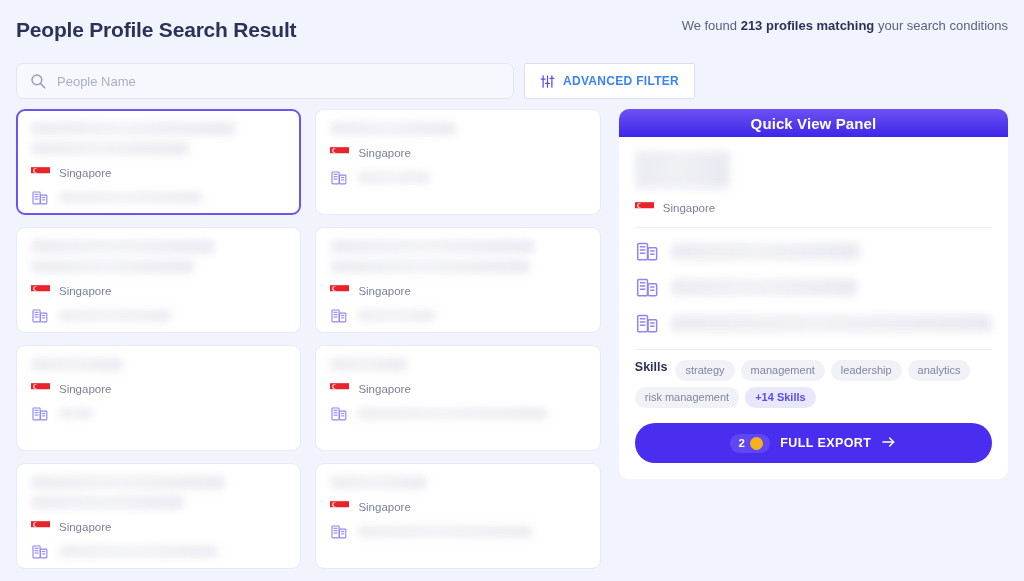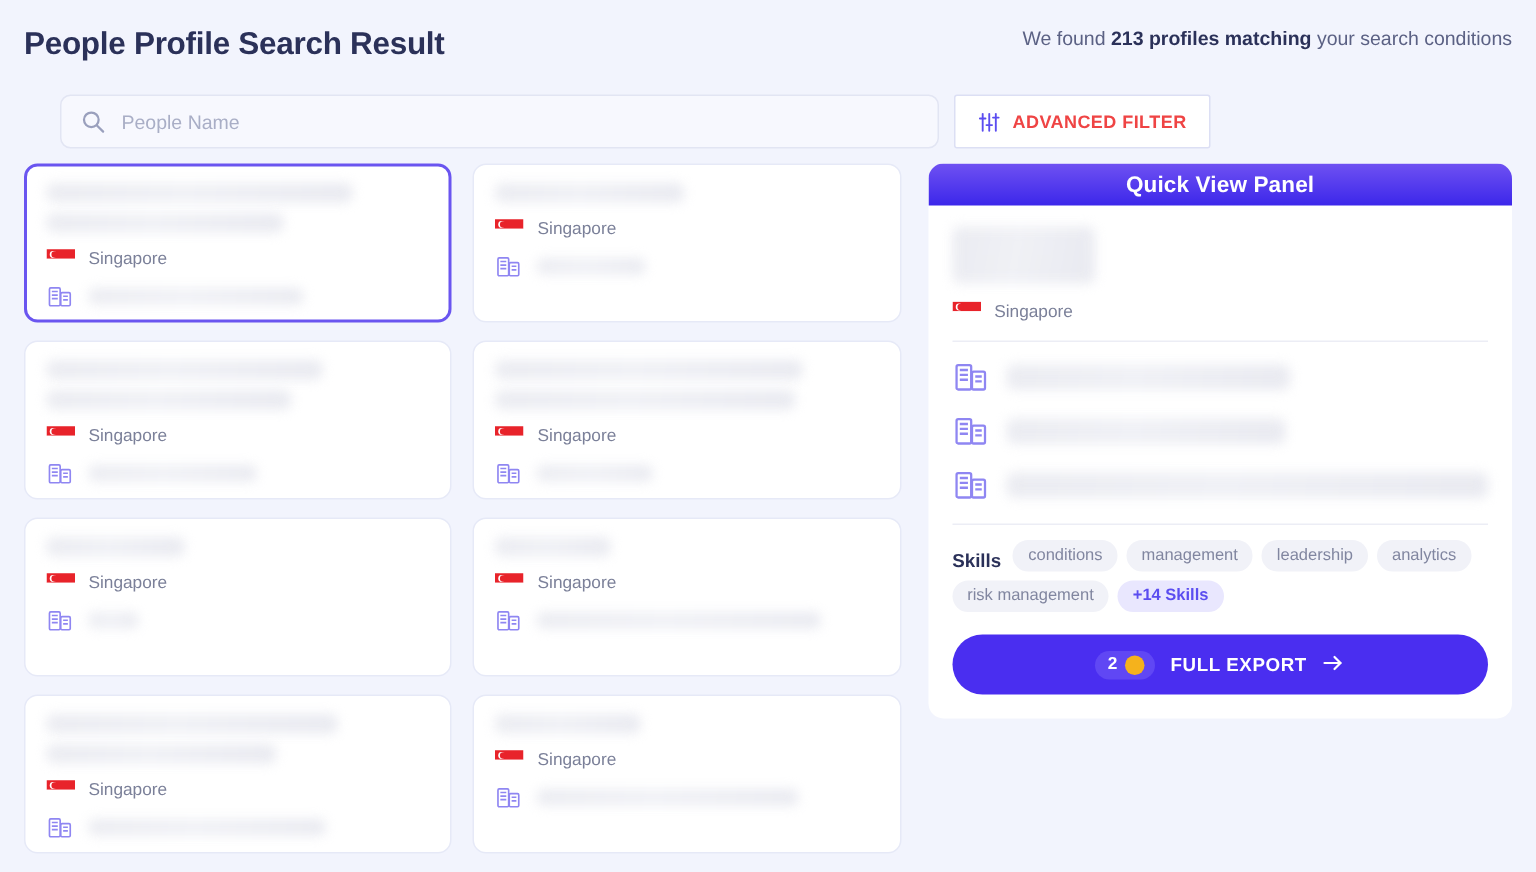--- a/index.html
+++ b/index.html
@@ -21,36 +21,36 @@
     letter-spacing: -0.2px;
   }
   .result-count {
     font-size: 13px; color: #5b6184; padding-bottom: 3px; white-space: nowrap;
   }
   .result-count b { color: #2b3159; font-weight: bold; }
 
   
   .toolbar { display: flex; gap: 10px; align-items: center; margin-top: 5px; }
   .search-box {
-    position: relative; width: 586px; height: 36px;
+    position: relative; width: 498px; height: 36px;
     background: #f7f8fe; border: 1px solid #e2e5f3; border-radius: 7px;
-    display: flex; align-items: center; padding: 0 12px; margin-left: 24px;
+    display: flex; align-items: center; padding: 0 12px;
   }
   .search-box .sicon { width: 18px; height: 18px; flex: 0 0 18px; margin-right: 10px; }
   .search-input {
     border: 0; outline: 0; background: transparent; width: 100%;
     font-family: "Liberation Sans", sans-serif; font-size: 13px; color: #8a90ad;
   }
   .search-input::placeholder { color: #a9aec6; }
 
   .tbtn {
     height: 36px; display: inline-flex; align-items: center; gap: 8px;
     padding: 0 15px; background: #fff; border: 1px solid #dcdff4;
     border-radius: 2px; cursor: pointer;
-    color: #ef4444; font-size: 12px; font-weight: bold; letter-spacing: .3px;
+    color: #3b82f6; font-size: 12px; font-weight: bold; letter-spacing: .3px;
   }
   .tbtn svg { display: block; }
 
   
   .body-split { display: flex; gap: 18px; margin-top: 10px; }
   .cards-col { width: 586px; }
   .cards-grid {
     display: grid; grid-template-columns: repeat(2, 1fr);
     gap: 12px 14px;
   }
@@ -93,21 +93,21 @@
 
   .qv-co { display: flex; align-items: center; gap: 10px; margin-bottom: 10px; }
   .qv-co .ci { width: 26px; height: 26px; flex: 0 0 26px; border-radius: 7px; }
   .qv-co .cb { height: 17px; border-radius: 5px; }
 
   .related-link {
     display: inline-block; font-size: 12px; font-weight: bold;
     color: #5b4df0; letter-spacing: .1px; margin-top: 4px; cursor: pointer;
   }
 
-  .skills-wrap { display: flex; flex-wrap: wrap; align-items: flex-end; gap: 6px; }
+  .skills-wrap { display: flex; flex-wrap: wrap; align-items: flex-start; gap: 6px; }
   .skills-label { font-size: 12.5px; font-weight: bold; color: #2b3159; margin-right: 2px; }
   .chip {
     font-size: 11px; color: #8186a0; background: #f1f2f8;
     border-radius: 11px; padding: 4px 10px 5px; cursor: pointer; white-space: nowrap;
   }
   .chip.more { color: #5b4df0; background: #e9e7fe; font-weight: bold; }
 
   .full-btn {
     margin-top: 15px; width: 100%; height: 40px; border: 0; cursor: pointer;
     background: #4a2ef0; border-radius: 22px; color: #fff;
@@ -417,21 +417,21 @@
                 </svg></span>
               <span class="blur cb" style="width:96%"></span>
             </div>
           </div>
 
 
         <div class="divider"></div>
 
         <div class="skills-wrap">
           <span class="skills-label">Skills</span>
-          <span style="display:contents"><span class="chip">conditions</span><span class="chip">management</span><span class="chip">leadership</span><span class="chip">analytics</span><span class="chip">risk management</span><span class="chip more">+14 Skills</span></span>
+          <span style="display:contents"><span class="chip">strategy</span><span class="chip">management</span><span class="chip">leadership</span><span class="chip">analytics</span><span class="chip">risk management</span><span class="chip more">+14 Skills</span></span>
         </div>
 
         <button class="full-btn">
           <span class="coin-pill">
             <span class="coin-num">2</span>
             <span class="coin"></span>
           </span>
           <span>FULL EXPORT</span>
           <span>
             <svg width="16" height="14" viewBox="0 0 24 20" fill="none" stroke="#fff" stroke-width="2.2" stroke-linecap="round" stroke-linejoin="round">

